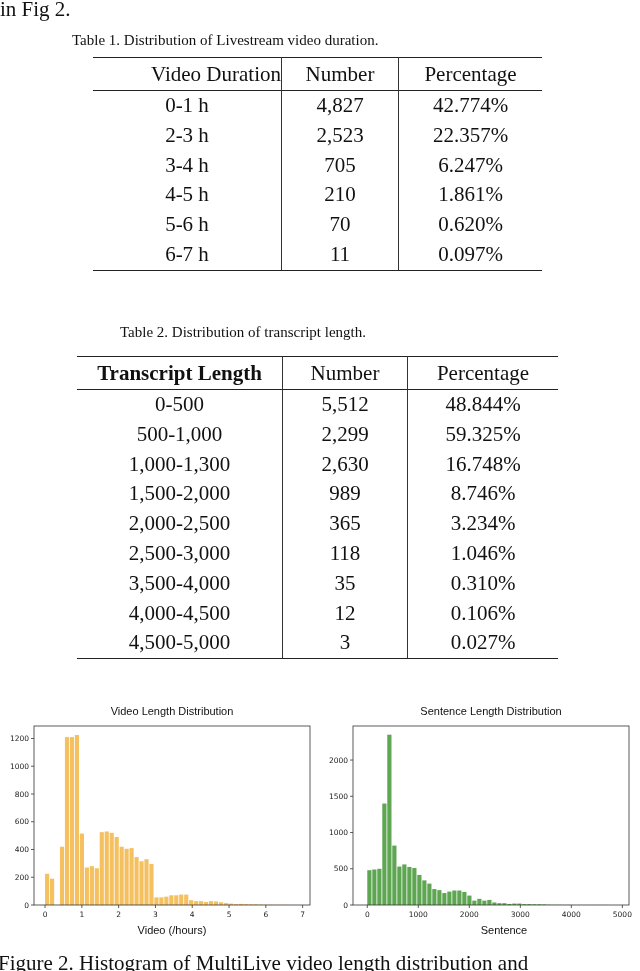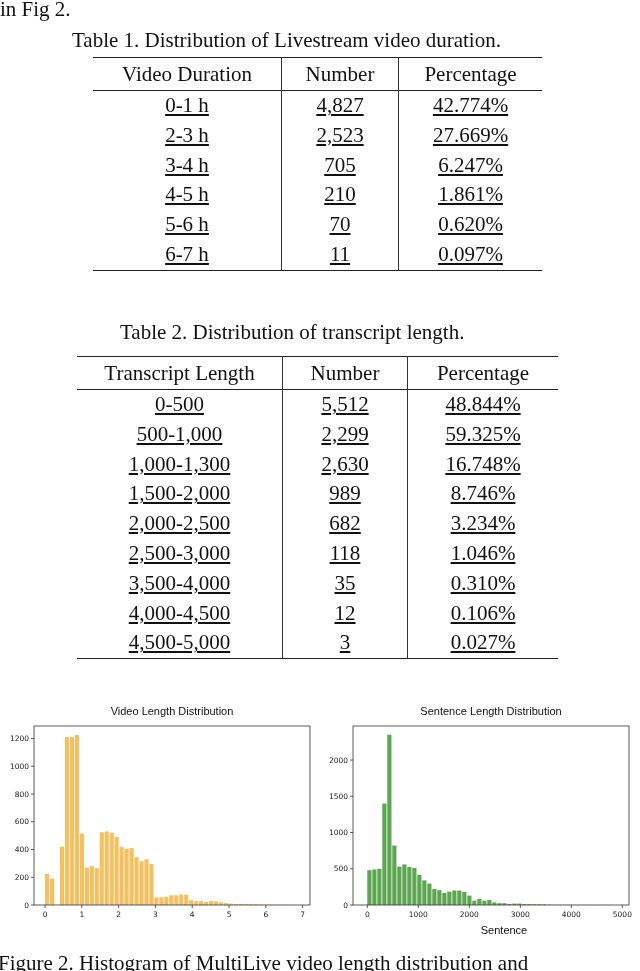--- a/index.html
+++ b/index.html
@@ -1,56 +1,56 @@
 <!DOCTYPE html>
 <html><head>
 <meta charset="utf-8">
 <style>
   html, body { margin: 0; padding: 0; background: #ffffff; }
   body { width: 640px; height: 971px; position: relative; overflow: hidden;
          font-family: "Liberation Serif", "DejaVu Serif", serif; color: #111; }
   .abs { position: absolute; }
   .para { left: 0; top: -4px; font-size: 21px; line-height: 26px; white-space: nowrap; }
-  .caption { font-size: 21px; line-height: 24px; white-space: nowrap; }
+  .caption { font-size: 15px; line-height: 24px; white-space: nowrap; }
   table.t { position: absolute; border-collapse: collapse; font-size: 21px; }
   table.t td, table.t th { font-weight: normal; text-align: center; padding: 0; white-space: nowrap; }
   table.t th { height: 32px; line-height: 30px; }
-  table.t td { height: 29.8px; line-height: 29.8px; text-decoration: underline; }
+  table.t td { height: 29.8px; line-height: 29.8px; }
   table.t tr.head { border-top: 1.6px solid #222; border-bottom: 1.6px solid #222; }
   table.t tbody tr:last-child td { border-bottom: 1.6px solid #222; }
   table.t .c2, table.t .c3 { border-left: 1.6px solid #333; }
   .chart-title { font-family: "Liberation Sans", "DejaVu Sans", sans-serif; font-size: 11px; color: #111; white-space: nowrap; text-align: center; }
   .axis-label { font-family: "Liberation Sans", "DejaVu Sans", sans-serif; font-size: 11px; color: #111; white-space: nowrap; text-align: center; }
   svg text { font-family: "DejaVu Sans", "Liberation Sans", sans-serif; }
   .figcap { left: -2px; top: 950px; font-size: 21px; line-height: 26px; white-space: nowrap; }
 </style>
 </head>
 <body>
 
 <div class="abs para">in Fig 2.</div>
 
 <div class="abs caption" style="left:72px; top:28px;">Table 1. Distribution of Livestream video duration.</div>
 <table class="t" style="left:93px; top:57px; width:449px;">
   <thead>
     <tr class="head">
-      <th class="c1" style="width:188px;">Video Duration</th>
+      <th class="c1" style="width:188px;text-align:right;">Video Duration</th>
       <th class="c2" style="width:116px;">Number</th>
       <th class="c3">Percentage</th>
     </tr>
   </thead>
   <tbody id="t1body">
       <tr>
         <td class="c1">0-1 h</td>
         <td class="c2">4,827</td>
         <td class="c3">42.774%</td>
       </tr>
       <tr>
         <td class="c1">2-3 h</td>
         <td class="c2">2,523</td>
-        <td class="c3">27.669%</td>
+        <td class="c3">22.357%</td>
       </tr>
       <tr>
         <td class="c1">3-4 h</td>
         <td class="c2">705</td>
         <td class="c3">6.247%</td>
       </tr>
       <tr>
         <td class="c1">4-5 h</td>
         <td class="c2">210</td>
         <td class="c3">1.861%</td>
@@ -65,21 +65,21 @@
         <td class="c2">11</td>
         <td class="c3">0.097%</td>
       </tr>
     </tbody>
 </table>
 
 <div class="abs caption" style="left:120px; top:320px;">Table 2. Distribution of transcript length.</div>
 <table class="t" style="left:77px; top:356px; width:481px;">
   <thead>
     <tr class="head">
-      <th class="c1" style="width:205px;">Transcript Length</th>
+      <th class="c1" style="width:205px;font-weight:bold;">Transcript Length</th>
       <th class="c2" style="width:124px;">Number</th>
       <th class="c3">Percentage</th>
     </tr>
   </thead>
   <tbody id="t2body">
       <tr>
         <td class="c1">0-500</td>
         <td class="c2">5,512</td>
         <td class="c3">48.844%</td>
       </tr>
@@ -93,21 +93,21 @@
         <td class="c2">2,630</td>
         <td class="c3">16.748%</td>
       </tr>
       <tr>
         <td class="c1">1,500-2,000</td>
         <td class="c2">989</td>
         <td class="c3">8.746%</td>
       </tr>
       <tr>
         <td class="c1">2,000-2,500</td>
-        <td class="c2">682</td>
+        <td class="c2">365</td>
         <td class="c3">3.234%</td>
       </tr>
       <tr>
         <td class="c1">2,500-3,000</td>
         <td class="c2">118</td>
         <td class="c3">1.046%</td>
       </tr>
       <tr>
         <td class="c1">3,500-4,000</td>
         <td class="c2">35</td>
@@ -202,20 +202,21 @@
       <text x="29" y="150.09612403100775" font-size="7.5" text-anchor="end" fill="#222">400</text>
       <line x1="31" y1="119.74418604651163" x2="34" y2="119.74418604651163" stroke="#333" stroke-width="0.8"></line>
       <text x="29" y="122.34418604651162" font-size="7.5" text-anchor="end" fill="#222">600</text>
       <line x1="31" y1="91.9922480620155" x2="34" y2="91.9922480620155" stroke="#333" stroke-width="0.8"></line>
       <text x="29" y="94.5922480620155" font-size="7.5" text-anchor="end" fill="#222">800</text>
       <line x1="31" y1="64.24031007751938" x2="34" y2="64.24031007751938" stroke="#333" stroke-width="0.8"></line>
       <text x="29" y="66.84031007751938" font-size="7.5" text-anchor="end" fill="#222">1000</text>
       <line x1="31" y1="36.48837209302326" x2="34" y2="36.48837209302326" stroke="#333" stroke-width="0.8"></line>
       <text x="29" y="39.08837209302326" font-size="7.5" text-anchor="end" fill="#222">1200</text>
     </svg>
+  <div class="abs axis-label" style="left:34px; top:222px; width:276px;">Video (/hours)</div>
 </div>
 
 <div class="abs" style="left:320px; top:702px; width:320px; height:240px;">
   <div class="abs chart-title" style="left:33px; top:3px; width:276px;">Sentence Length Distribution</div>
   <svg id="chart2" class="abs" style="left:0; top:0;" width="320" height="222">
       <rect x="47.284658040665434" y="168.21457489878543" width="4.199630314232903" height="34.78542510121457" fill="#5fa653"></rect>
       <rect x="52.28428835489834" y="167.48987854251013" width="4.199630314232903" height="35.51012145748987" fill="#5fa653"></rect>
       <rect x="57.28391866913124" y="166.76518218623482" width="4.199630314232903" height="36.234817813765176" fill="#5fa653"></rect>
       <rect x="62.28354898336414" y="101.54251012145748" width="4.199630314232903" height="101.45748987854252" fill="#5fa653"></rect>
       <rect x="67.28317929759704" y="32.69635627530366" width="4.199630314232903" height="170.30364372469634" fill="#5fa653"></rect>

